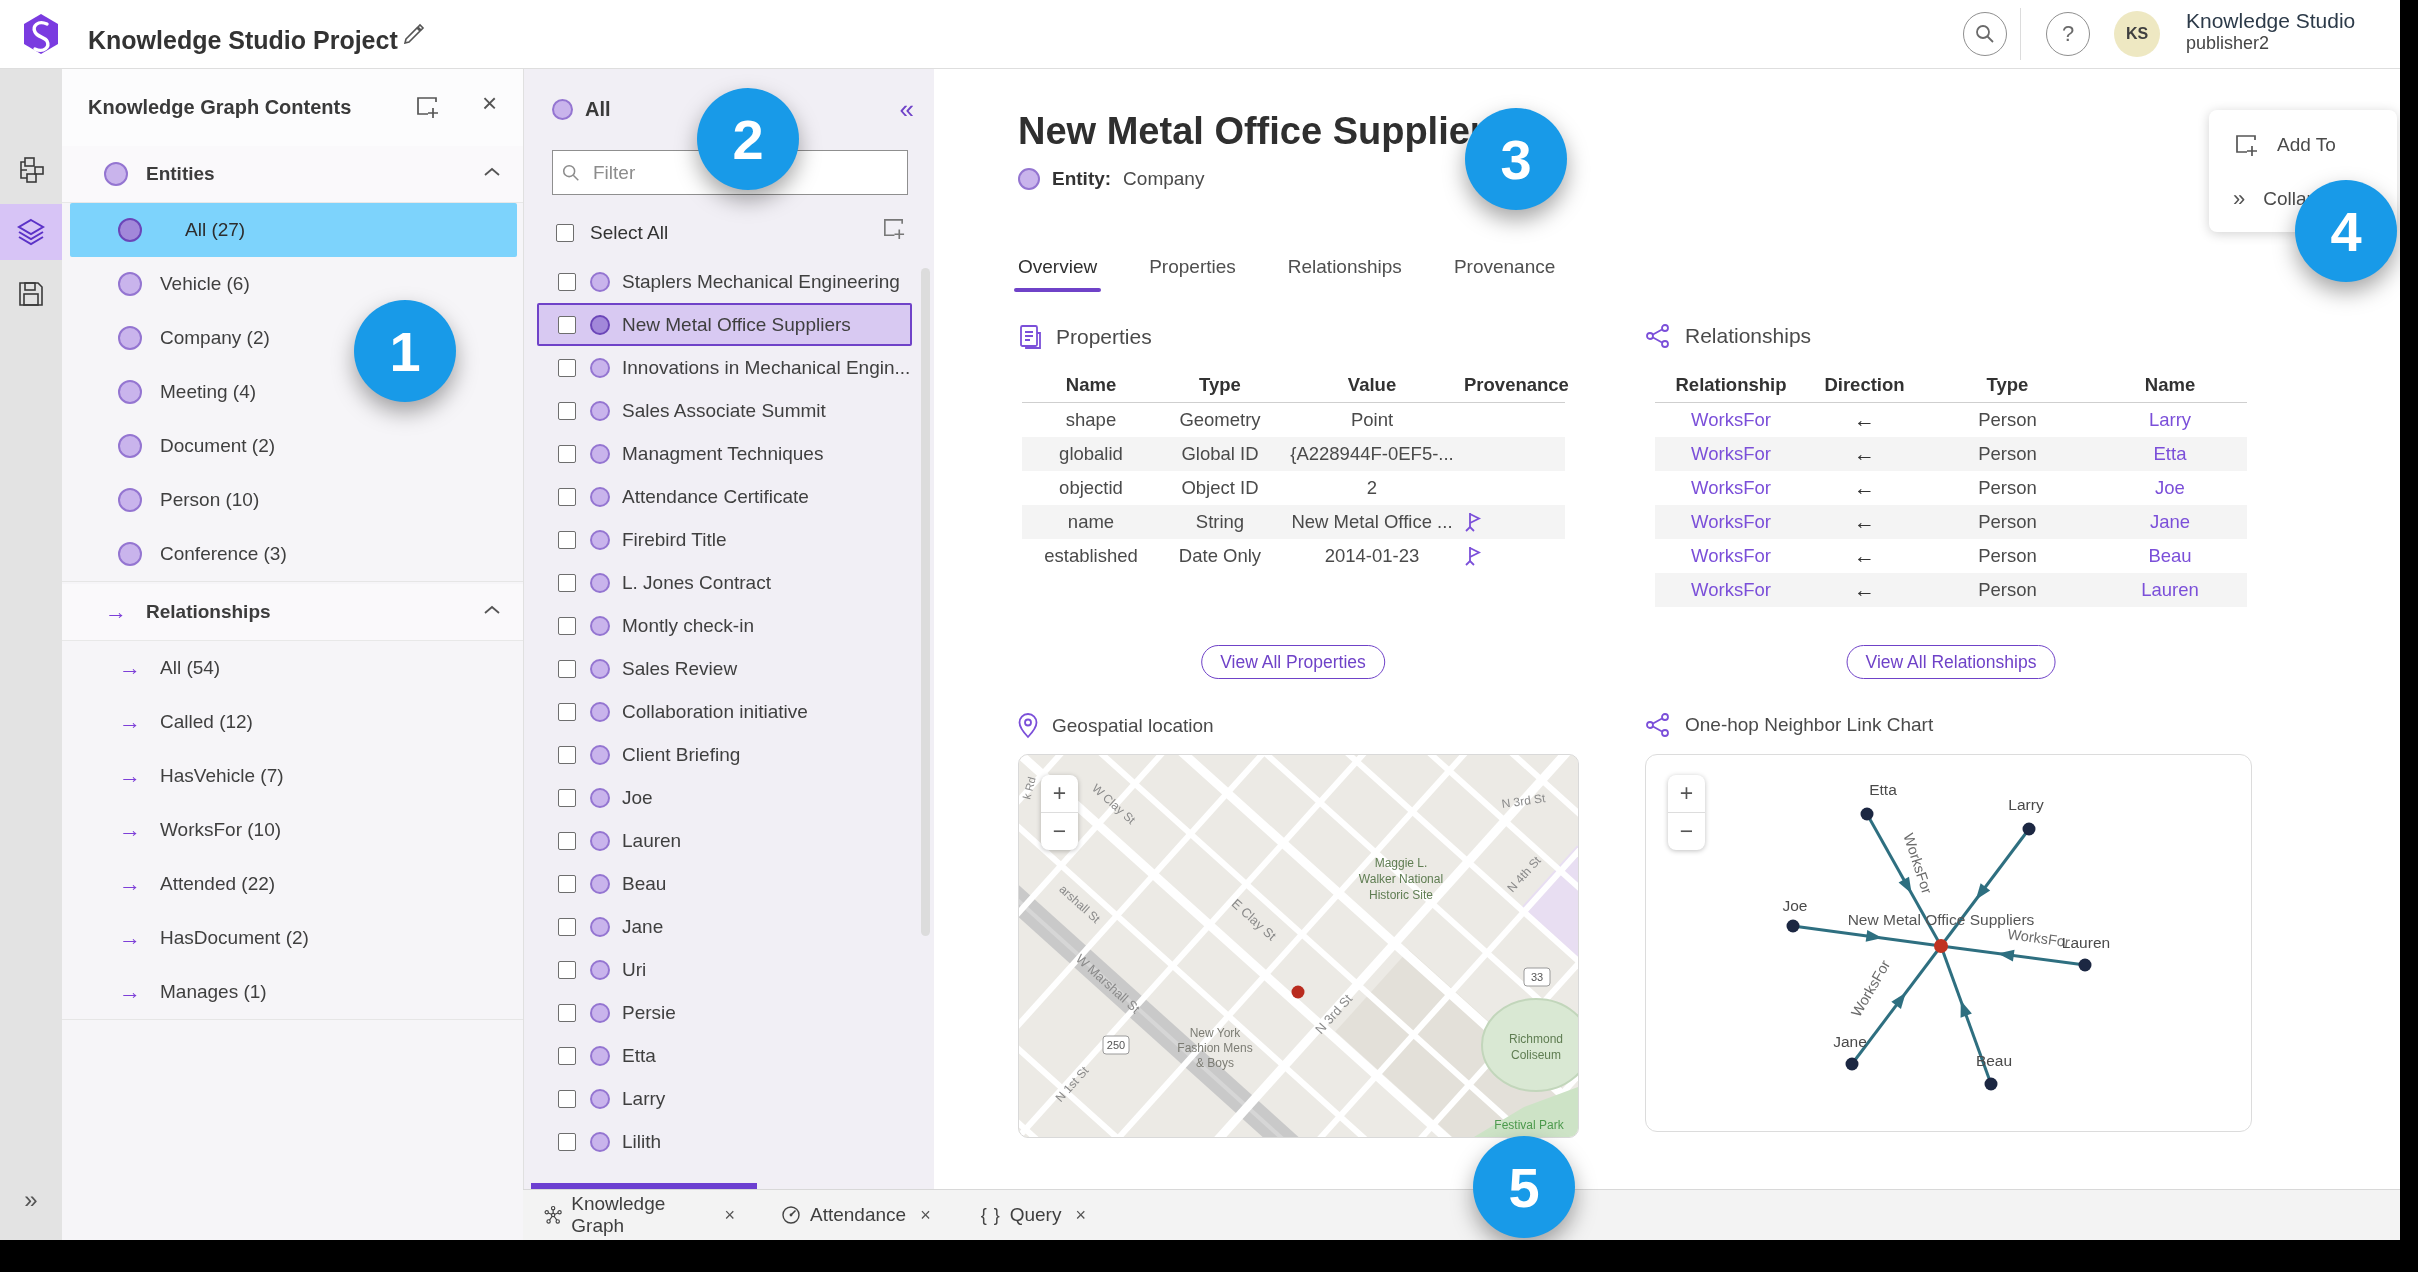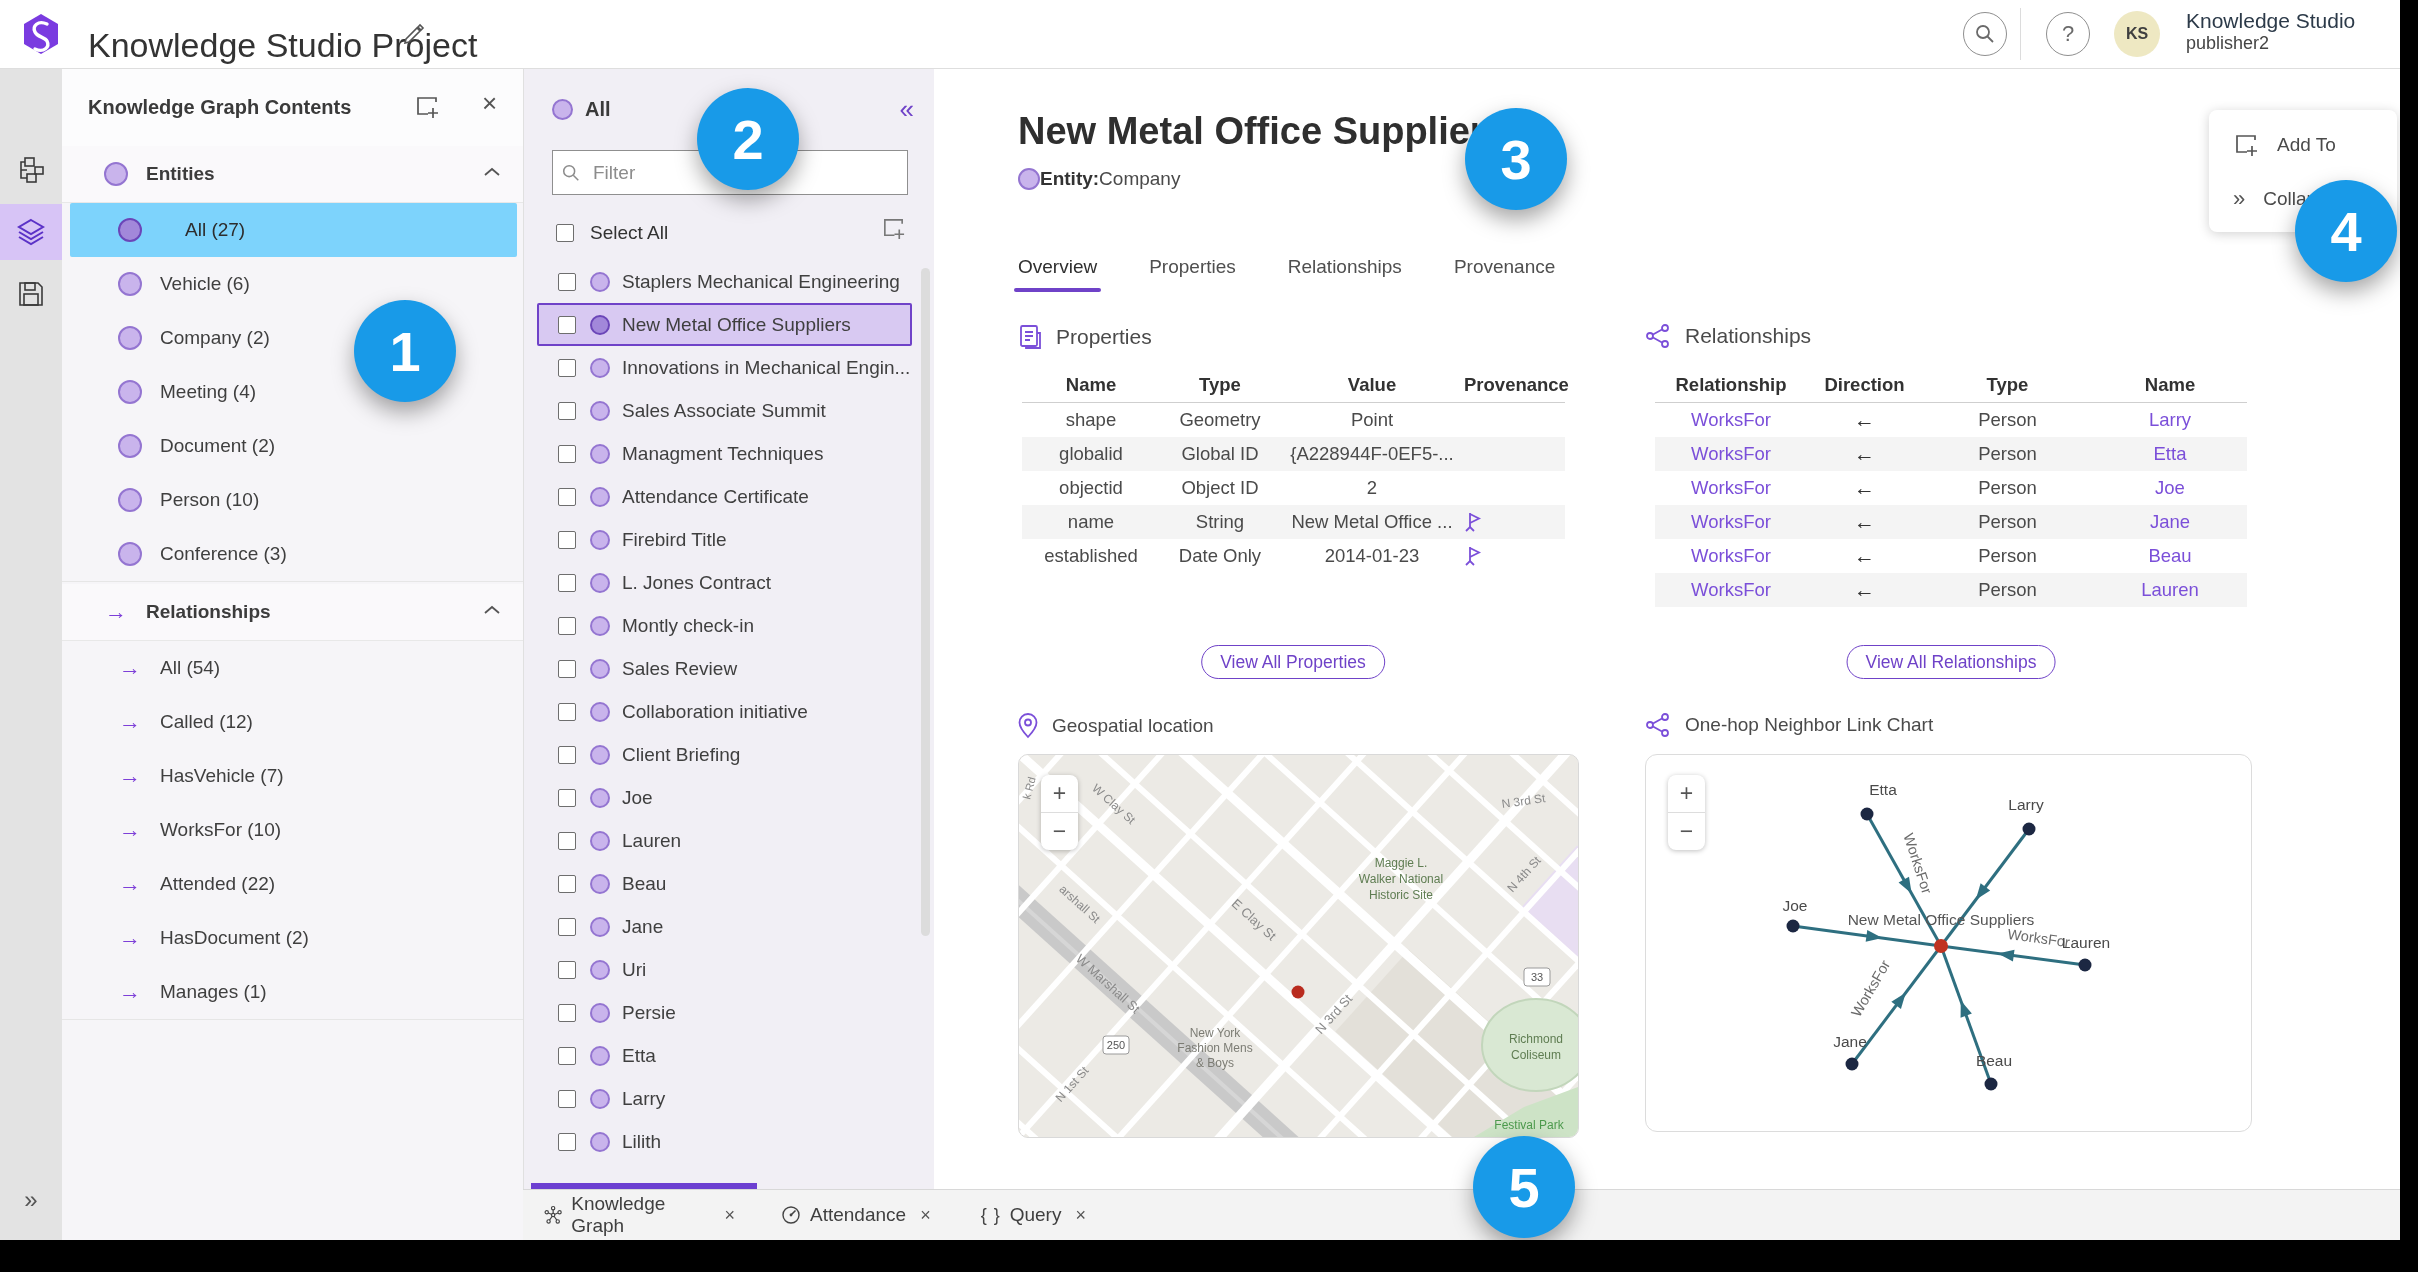--- a/index.html
+++ b/index.html
@@ -1,21 +1,21 @@
 <!DOCTYPE html>
 <html><head>
 <meta charset="utf-8">
 <style>
   html,body{margin:0;padding:0;background:#000;font-family:"Liberation Sans",sans-serif;}
   body{width:2418px;height:1272px;position:relative;overflow:hidden;}
   .app{position:absolute;left:0;top:0;width:2400px;height:1240px;background:#fff;overflow:hidden;}
   
   .topbar{position:absolute;left:0;top:0;width:2400px;height:68px;background:#fff;border-bottom:1px solid #dedede;z-index:5;}
   .logo{position:absolute;left:22px;top:13px;}
-  .tb-title{position:absolute;left:88px;top:26px;font-size:34px;color:#333;font-weight:400;}
+  .tb-title{position:absolute;left:88px;top:26px;font-size:25px;color:#333;font-weight:700;}
   .pencil{position:absolute;left:402px;top:20px;}
   .tb-circle{position:absolute;top:12px;width:42px;height:42px;border:1.5px solid #8f8f8f;border-radius:50%;display:flex;align-items:center;justify-content:center;color:#6a6a6a;}
   .tb-divider{position:absolute;left:2020px;top:8px;width:1px;height:52px;background:#dcdcdc;}
   .avatar{position:absolute;left:2114px;top:11px;width:46px;height:46px;border-radius:50%;background:#eee8c2;display:flex;align-items:center;justify-content:center;font-size:16px;font-weight:700;color:#3f3f3f;}
   .tb-names{position:absolute;left:2186px;top:9px;line-height:1.15;}
   .tb-name{font-size:21px;color:#2c3a49;font-weight:500;}
   .tb-role{font-size:18px;color:#454545;}
   
   .rail{position:absolute;left:0;top:68px;width:62px;height:1172px;background:#e3e3e3;border-right:1px solid #d4d4d4;}
   .rail-btn{position:absolute;left:0;width:62px;height:56px;display:flex;align-items:center;justify-content:center;}
@@ -56,21 +56,21 @@
   .pb-list{position:absolute;left:0;top:192px;width:100%;}
   .pb-row{height:43px;display:flex;align-items:center;margin:0 22px 0 13px;padding-left:19px;border:2px solid transparent;box-sizing:border-box;border-radius:2px;}
   .pb-row .dot2{width:20px;height:20px;border-radius:50%;background:#c9b4ec;border:2px solid #9475d1;box-sizing:border-box;margin-left:14px;flex:none;}
   .pb-row .lbl{font-size:19px;color:#3f3f3f;margin-left:12px;white-space:nowrap;}
   .pb-row.sel{background:#d8c9f2;border-color:#6f42c8;}
   .pb-row.sel .dot2{background:#a288da;border-color:#6b46b8;}
   .pb-scrollbar{position:absolute;left:397px;top:200px;width:9px;height:668px;background:#dcdcdc;border-radius:5px;}
   
   .main{position:absolute;left:934px;top:68px;width:1466px;height:1121px;background:#fff;}
   .m-title{position:absolute;left:84px;top:42px;font-size:38px;font-weight:600;color:#2f2f2f;}
-  .m-entity{position:absolute;left:84px;top:100px;display:flex;align-items:center;}
+  .m-entity{position:absolute;left:84px;top:100px;display:flex;align-items:center;gap:12px;}
   .m-entity .dot3{width:22px;height:22px;border-radius:50%;background:#c9b4ec;border:2px solid #9475d1;box-sizing:border-box;}
   .m-entity .k{font-size:19px;font-weight:700;color:#333;}
   .m-entity .v{font-size:19px;color:#4a4a4a;}
   .m-tabs{position:absolute;left:84px;top:188px;display:flex;gap:52px;}
   .m-tab{font-size:19px;color:#4f4f4f;position:relative;padding-bottom:14px;}
   .m-tab.active{color:#2f2f2f;}
   .m-tab.active::after{content:"";position:absolute;left:-4px;right:-4px;bottom:0;height:4px;background:#6f42c8;border-radius:2px;}
   .sec-head{position:absolute;display:flex;align-items:center;gap:14px;font-size:21px;color:#4a4a4a;}
   .tbl{position:absolute;font-size:18.5px;color:#4a4a4a;text-align:center;}
   .tbl .hrow{display:grid;height:34px;align-items:center;border-bottom:1px solid #cfcfcf;font-weight:700;color:#323232;}

